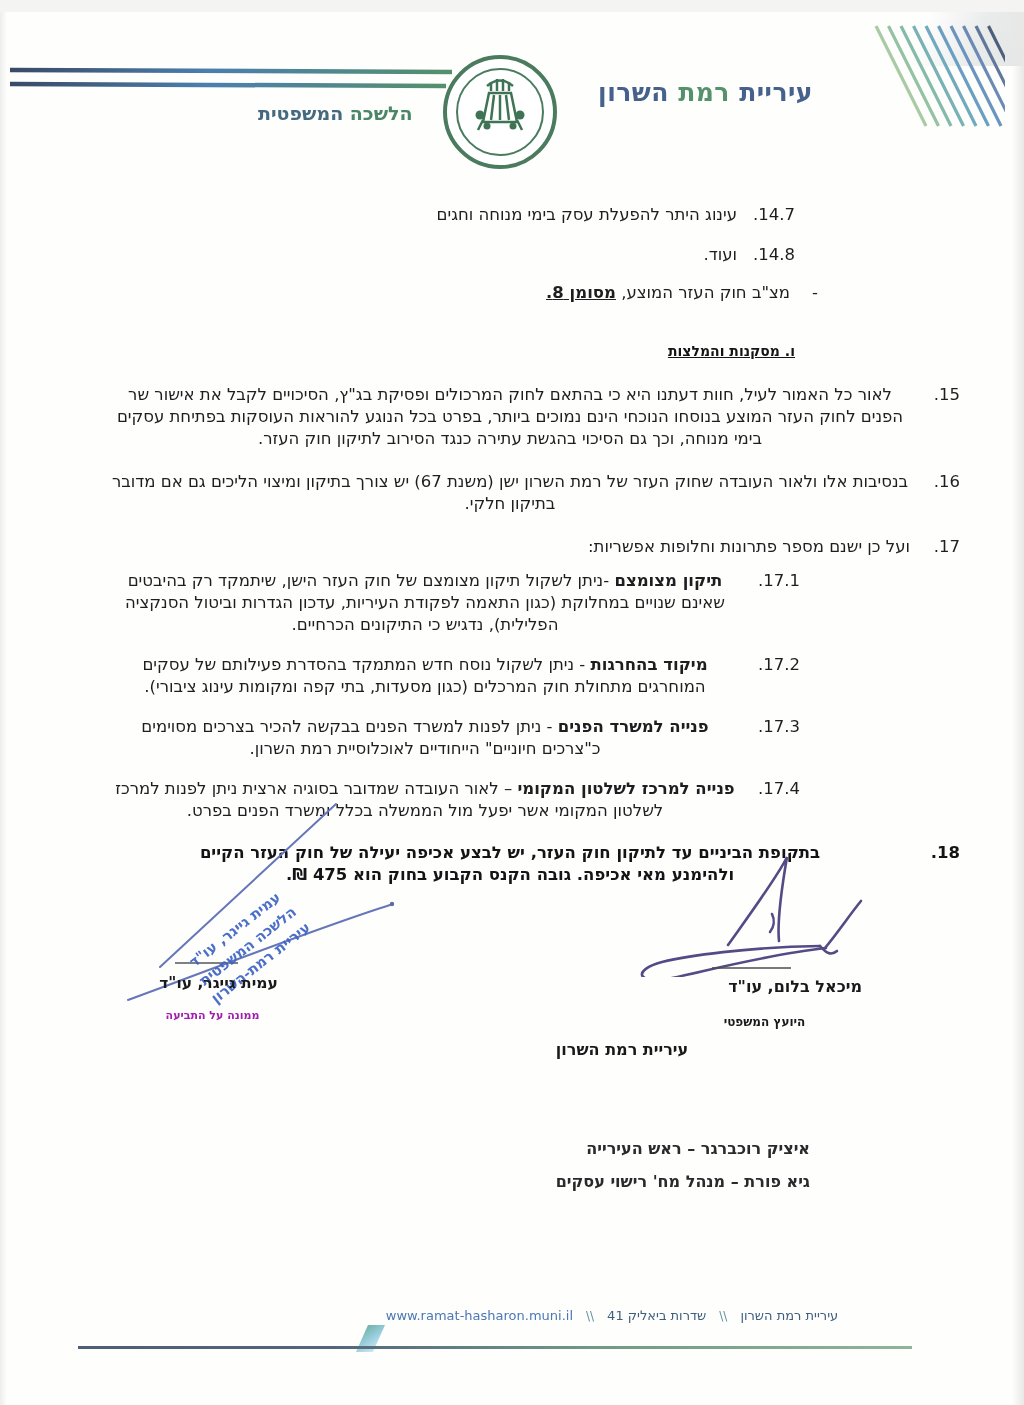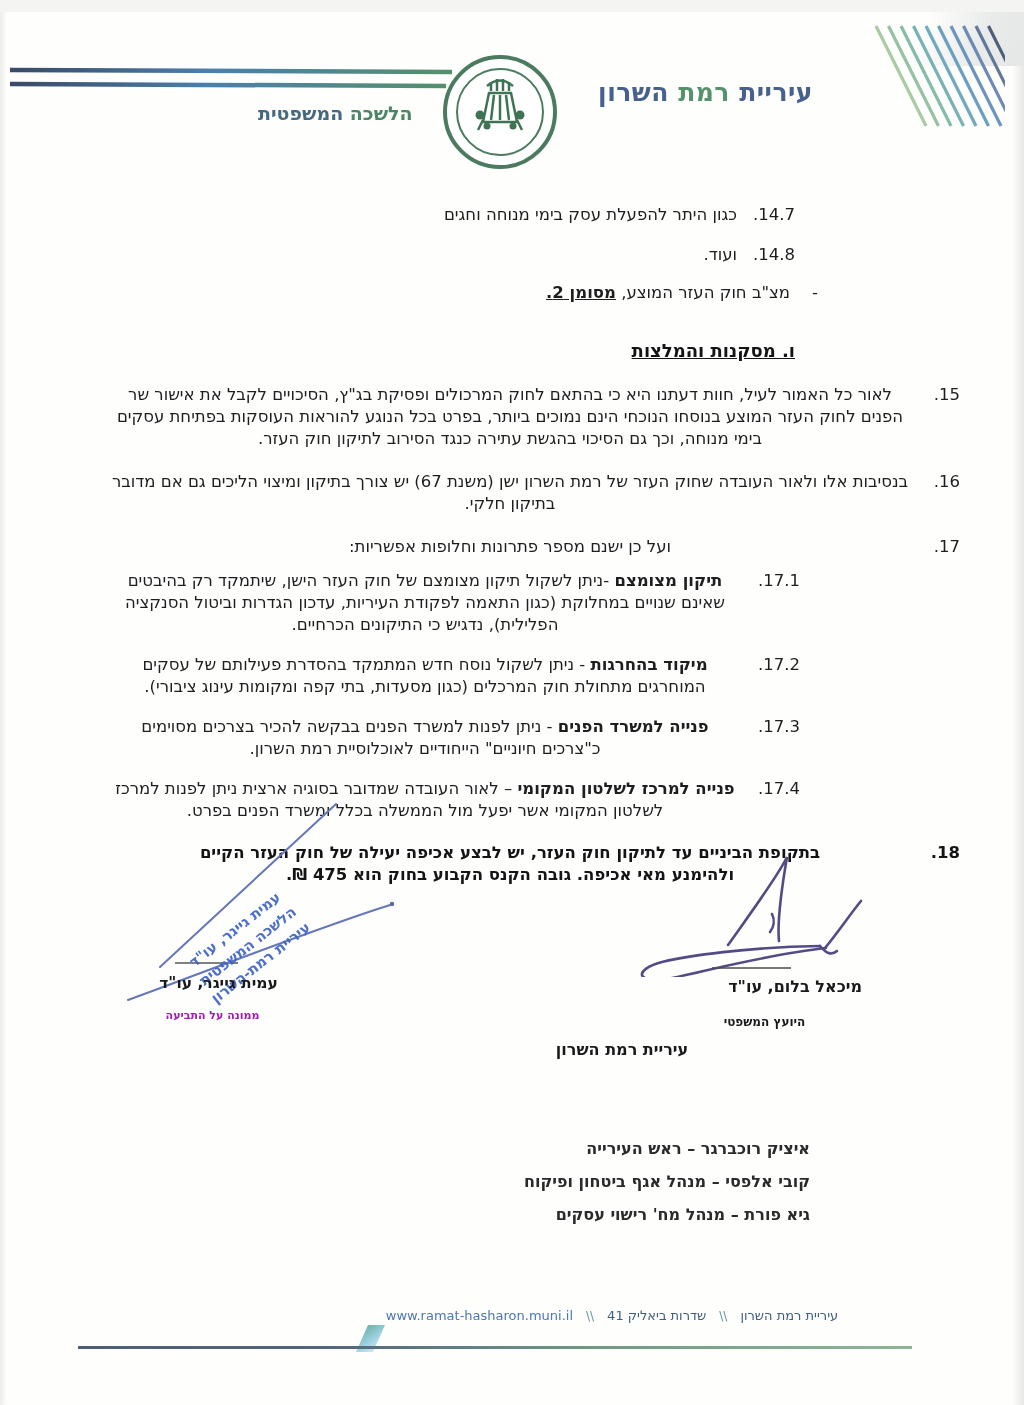--- a/index.html
+++ b/index.html
@@ -24,26 +24,26 @@
   .dept-name .w1{color:#456a80;}
   
   .content{position:absolute;top:182px;right:64px;left:110px;direction:rtl;
            font-size:16.5px;line-height:22px;color:#1e1e20;}
   .row{display:flex;column-gap:16px;}
   .num{flex-shrink:0;white-space:nowrap;}
   .li14{margin:10px 165px 0 0;}
   .li14 + .li14{margin-top:18px;}
   .bullet-row{margin:16px 142px 0 0;column-gap:22px;}
   .ul{text-decoration:underline;}
-  .heading{margin:36px 165px 0 0;font-size:18px;font-weight:bold;text-decoration:underline;
+  .heading{margin:36px 165px 0 0;font-size:14px;font-weight:bold;text-decoration:underline;
            color:#141416;}
   .para{margin-top:21px;}
   .para .num{width:34px;}
   .ptext{flex:1;text-align:center;}
-  .ptext.start{text-align:center;}
+  .ptext.start{text-align:right;}
   .opt{margin:18px 160px 0 0;column-gap:14px;}
   .opt .num{width:46px;}
   .p15{margin-top:22px;}
   .p171{margin-top:12px;}
   .p18{margin-top:20px;font-weight:bold;color:#141416;}
   .p18 .ptext div{white-space:nowrap;}
   
   .sig-svg{position:absolute;}
   .stamp{position:absolute;top:903px;left:158px;width:180px;transform:rotate(-38deg);
          color:#3d63c6;font-weight:bold;font-size:14.5px;line-height:21px;text-align:center;
@@ -136,31 +136,31 @@
   </svg>
 
   <div class="org-name"><span class="w0">עיריית</span> <span class="w1">רמת</span> <span class="w2">השרון</span></div>
 
   <div class="dept-name"><span class="w0">הלשכה</span> <span class="w1">המשפטית</span></div>
 
   <div class="content">
 
     <div class="row li14">
       <span class="num">14.7.</span>
-      <span class="txt">כגון היתר להפעלת עסק בימי מנוחה וחגים</span>
+      <span class="txt">עינוג היתר להפעלת עסק בימי מנוחה וחגים</span>
     </div>
 
     <div class="row li14">
       <span class="num">14.8.</span>
       <span class="txt">ועוד.</span>
     </div>
 
     <div class="row bullet-row">
       <span class="num">-</span>
-      <span class="txt"><span>מצ"ב חוק העזר המוצע,</span> <b class="ul">מסומן 2.</b></span>
+      <span class="txt"><span>מצ"ב חוק העזר המוצע,</span> <b class="ul">מסומן 8.</b></span>
     </div>
 
     <div class="heading">ו. מסקנות והמלצות</div>
 
     <div class="row para p15">
       <span class="num">15.</span>
       <div class="ptext">לאור כל האמור לעיל, חוות דעתנו היא כי בהתאם לחוק המרכולים ופסיקת בג"ץ, הסיכויים לקבל את אישור שר הפנים לחוק העזר המוצע בנוסחו הנוכחי הינם נמוכים ביותר, בפרט בכל הנוגע להוראות העוסקות בפתיחת עסקים בימי מנוחה, וכך גם הסיכוי בהגשת עתירה כנגד הסירוב לתיקון חוק העזר.</div>
     </div>
 
     <div class="row para">
@@ -231,21 +231,20 @@
   <div class="sig-name-left">עמית גייגר, עו"ד</div>
   <div class="sig-title-left">ממונה על התביעה</div>
 
   <div class="sig-name-right">מיכאל בלום, עו"ד</div>
   <div class="sig-title-right">היועץ המשפטי</div>
 
   <div class="sig-org">עיריית רמת השרון</div>
 
   <div class="copies">
     <div>איציק רוכברגר – ראש העירייה</div>
-    <div>קובי אלפסי – מנהל אגף ביטחון ופיקוח</div>
     <div>גיא פורת – מנהל מח' רישוי עסקים</div>
   </div>
 
   <div class="footer-row">
     <span>עיריית רמת השרון</span>
     <span class="sep">\\</span>
     <span>שדרות ביאליק 41</span>
     <span class="sep">\\</span>
     <span class="url">www.ramat-hasharon.muni.il</span>
   </div>

